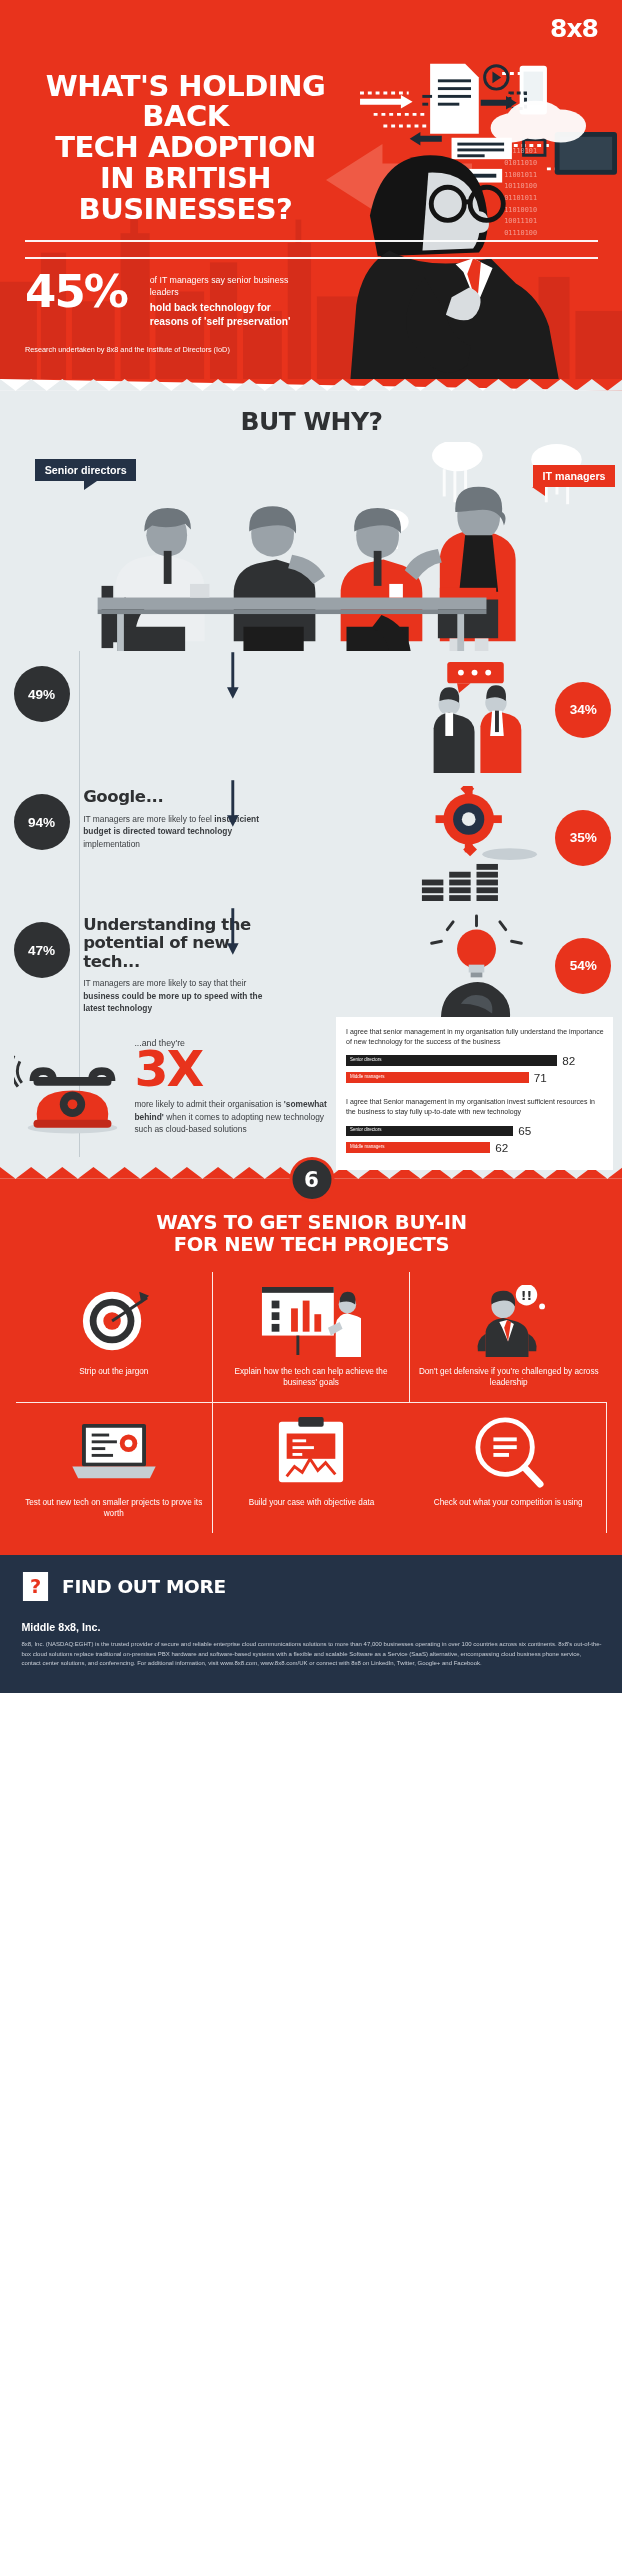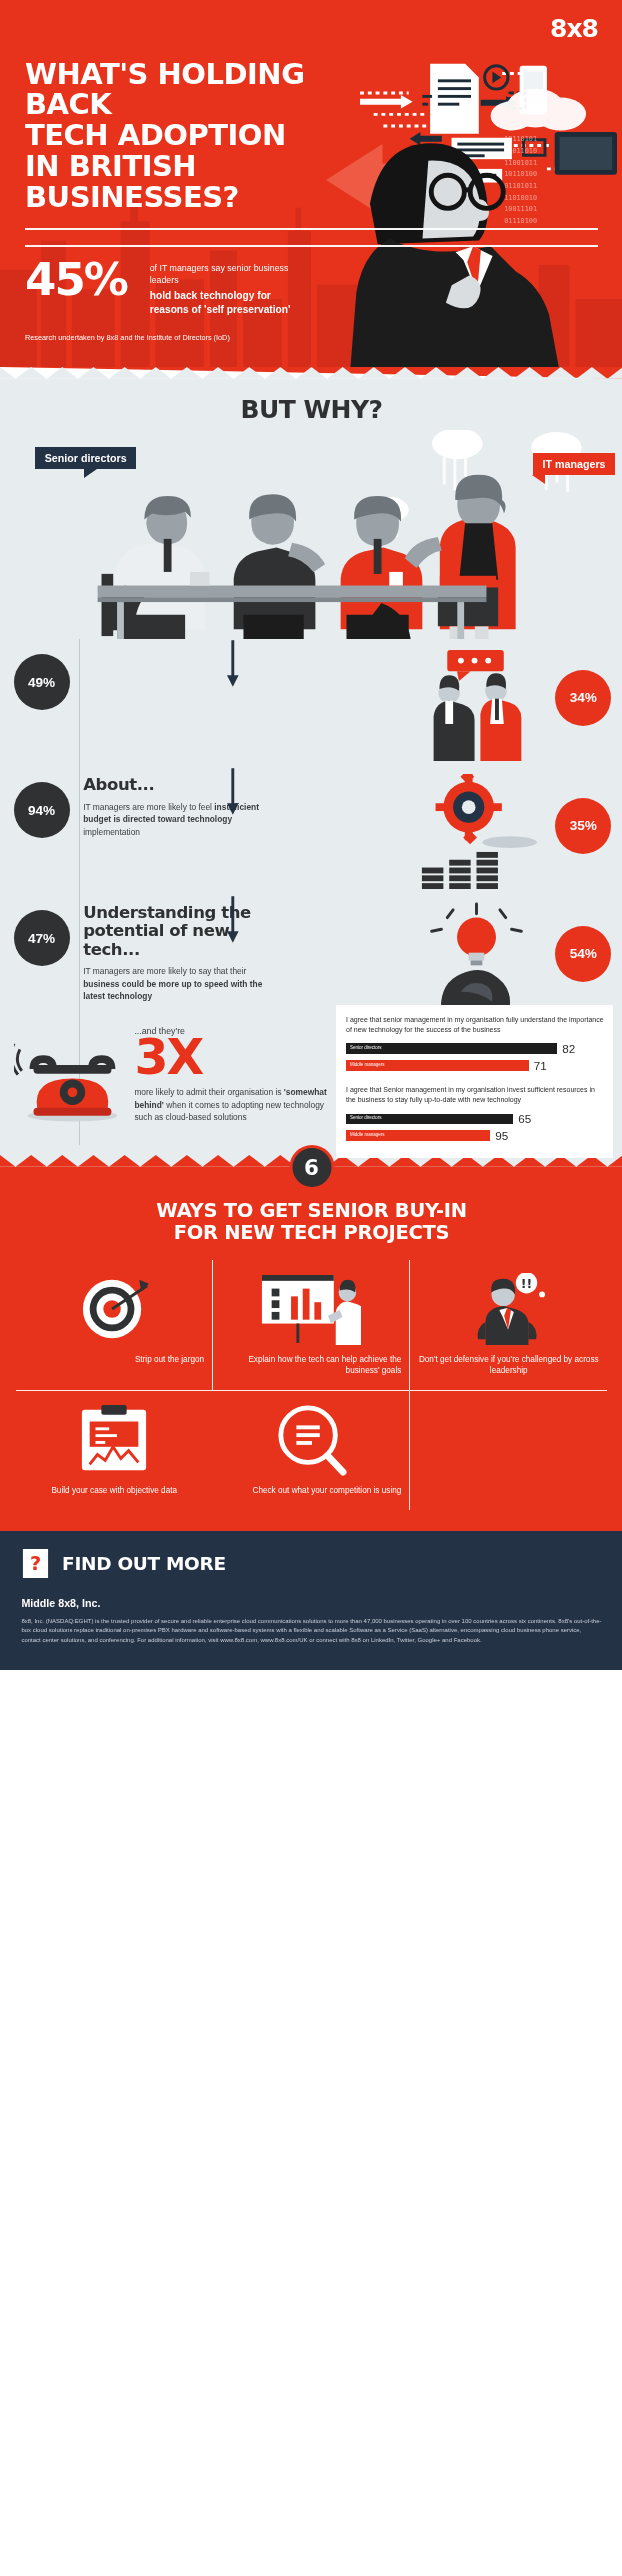--- a/index.html
+++ b/index.html
@@ -30,24 +30,25 @@
     letter-spacing: -1px;
     font-family: "DejaVu Sans", sans-serif;
   }
   .hero-title {
     position: relative; z-index: 5;
     color: #fff;
     font-size: 29px;
     line-height: 1.06;
     font-weight: bold;
     letter-spacing: -0.5px;
-    margin-top: 16px;
+    margin-top: 28px;
     text-transform: uppercase;
     max-width: 321px;
     font-family: "DejaVu Sans", sans-serif;
+    text-align: center;
   }
   .hero-title .ln { display: block; }
 
   .tech-art {
     position: absolute; right: 5.8px; top: 56px; width: 292px; height: 146px; z-index: 3;
   }
   .thinker {
     position: absolute; right: 0px; bottom: 0px; width: 292px; height: 292px; z-index: 4;
   }
   .big-arrow { position: absolute; right: 151px; top: 144px; z-index: 2; }
@@ -147,21 +148,21 @@
   .ways-title {
     color:#fff; text-align:center; font-size: 19.5px; font-weight:bold; line-height:1.15;
     letter-spacing:-0.3px; font-family:"DejaVu Sans", sans-serif; text-transform:uppercase;
     margin-bottom: 15.6px;
   }
   .ways-grid { display:grid; grid-template-columns: repeat(3, 1fr); }
   .way-cell {
     padding: 11.7px 7.8px 13.6px 7.8px; text-align:center;
     border-right: 1.9px solid #f2elde; border-bottom: 0;
   }
-  .way-cell.br { border-right: 1.9px solid rgba(255,255,255,.9); text-align: right; }
+  .way-cell.br { border-right: 1.9px solid rgba(255,255,255,.9); }
   .way-cell.bb { border-bottom: 1.9px solid rgba(255,255,255,.9); }
   .way-art { height: 74px; display:flex; align-items:center; justify-content:center; }
   .way-label { color:#fff; font-size: 8.2px; line-height:1.4; margin-top: 7.8px; }
 
   
   .findout { background:#243246; padding: 15.6px 21.4px; display:flex; align-items:center; gap: 11.7px; }
   .findout-title { color:#fff; font-size: 18.5px; font-weight:bold; letter-spacing:-0.3px;
                    font-family:"DejaVu Sans", sans-serif; }
   .about { background:#243246; padding: 1.9px 21.4px 25px 21.4px; }
   .about h4 { color:#fff; font-size: 10.7px; font-weight:bold; margin-bottom: 7.8px; }
@@ -414,21 +415,21 @@
         <div class="bubble-red">34%</div>
       </div>
 
       <div class="cmp-row">
         <svg class="down-arrow" width="13.6" height="49" viewBox="0 0 14 50">
           <line x1="7" y1="0" x2="7" y2="38" stroke="#243246" stroke-width="3"></line>
           <path d="M1 36 L7 48 L13 36 Z" fill="#243246"></path>
         </svg>
         <div class="bubble-dark">94%</div>
         <div class="cmp-body">
-          <div class="cmp-h">About...</div>
+          <div class="cmp-h">Google...</div>
           <div class="cmp-p">
             <span>IT managers are more likely to feel </span><b>insufficient budget is directed toward technology</b><span> implementation</span>
           </div>
         </div>
         <svg class="cmp-art" viewBox="0 0 128 118">
           <g transform="translate(56,34)">
             <g fill="#e8331c">
               <circle cx="0" cy="0" r="26"></circle>
               <rect x="-4" y="-34" width="8" height="12"></rect>
                 <rect x="-4" y="22" width="8" height="12"></rect>
@@ -533,21 +534,21 @@
             <div class="bar-line">
               <div class="bar bar-dark" style="width:65%">
                 <span>Senior directors</span>
               </div>
               <div class="bar-val">65</div>
             </div>
             <div class="bar-line">
               <div class="bar bar-red" style="width:56%">
                 <span>Middle managers</span>
               </div>
-              <div class="bar-val">95</div>
+              <div class="bar-val">62</div>
             </div>
           </div>
         </div>
       </div>
     </div>
   </section>
 
   <svg class="zig" viewBox="0 0 640 12" preserveAspectRatio="none">
     <rect width="640" height="12" fill="#e7ecee"></rect>
     <path d="M0 0 L16 12 L32 0 L48 12 L64 0 L80 12 L96 0 L112 12 L128 0 L144 12 L160 0 L176 12 L192 0 L208 12 L224 0 L240 12 L256 0 L272 12 L288 0 L304 12 L320 0 L336 12 L352 0 L368 12 L384 0 L400 12 L416 0 L432 12 L448 0 L464 12 L480 0 L496 12 L512 0 L528 12 L544 0 L560 12 L576 0 L592 12 L608 0 L624 12 L640 0 L640 12 L0 12 Z" fill="#e8331c"></path>
@@ -614,20 +615,38 @@
             <path d="M16 74 l0 -26 q2 -12 18 -14 l12 3 q14 4 14 16 l0 21z" fill="#2f3133"></path>
             <path d="M30 38 l8 -2 l7 4 l-6 18 l-6 -14z" fill="#ffffff"></path>
             <path d="M38 36 l4 2 l-3 20 l-4 -14z" fill="#e8331c"></path>
             <path d="M16 50 q-10 6 -8 18 l8 0z" fill="#2f3133"></path>
             <path d="M60 50 q10 6 8 18 l-8 0z" fill="#2f3133"></path>
           </svg>
         </div>
         <div class="way-label">Don't get defensive if you're challenged by across leadership</div>
       </div>
 
+      <div class="way-cell br">
+        <div class="way-art">
+          <svg width="88" height="64" viewBox="0 0 90 66">
+            <rect x="12" y="4" width="66" height="44" rx="2" fill="#2f3133"></rect>
+            <rect x="16" y="8" width="58" height="36" fill="#ffffff"></rect>
+            <g fill="#2f3133">
+                <rect x="22" y="14" width="18" height="3"></rect>
+                <rect x="22" y="21" width="26" height="3"></rect>
+                <rect x="22" y="28" width="14" height="3"></rect>
+                <rect x="22" y="35" width="22" height="3"></rect>
+              </g>
+            <circle cx="60" cy="24" r="9" fill="#e8331c"></circle>
+              <circle cx="60" cy="24" r="4" fill="#ffffff"></circle>
+            <path d="M2 48 h86 l-6 12 h-74z" fill="#c6ced3"></path>
+          </svg>
+        </div>
+        <div class="way-label">Test out new tech on smaller projects to prove its worth</div>
+      </div>
 
       <div class="way-cell">
         <div class="way-art">
           <svg width="76" height="72" viewBox="0 0 78 74">
             <rect x="6" y="6" width="66" height="62" rx="3" fill="#ffffff"></rect>
             <rect x="26" y="1" width="26" height="10" rx="2" fill="#2f3133"></rect>
             <rect x="14" y="18" width="50" height="26" fill="#e8331c"></rect>
             <g fill="#ffffff">
                 <rect x="20" y="24" width="14" height="3"></rect>
                 <rect x="20" y="31" width="22" height="3"></rect>

